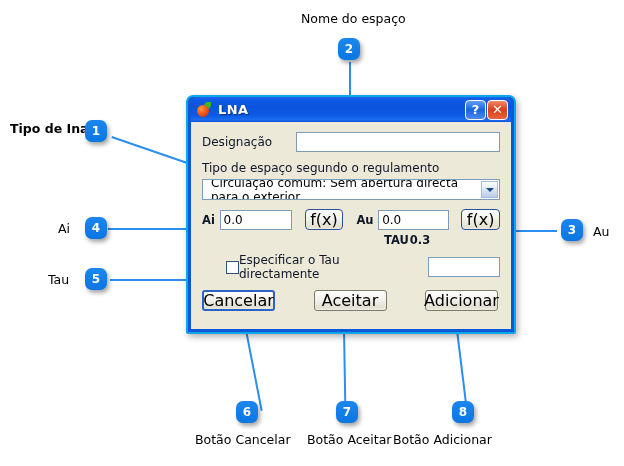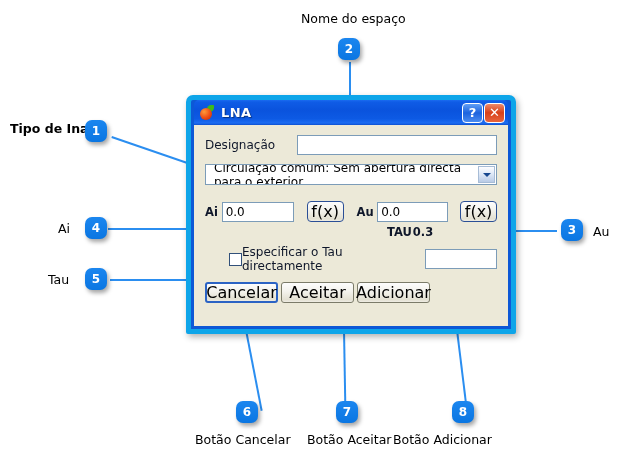--- a/index.html
+++ b/index.html
@@ -46,21 +46,21 @@
   }
 
   
   .dialog {
     position: absolute;
     left: 186px;
     top: 95px;
     width: 330px;
     height: 239px;
     z-index: 10;
-    border: 5px solid #0ea5e9;
+    border: 2px solid #0ea5e9;
     border-radius: 7px 7px 2px 2px;
     background: #0d58d6;
     box-shadow: 2px 3px 6px rgba(0,0,0,0.30);
     box-sizing: border-box;
     padding: 0 3px 3px 3px;
   }
   .titlebar {
     height: 25px;
     border-radius: 5px 5px 0 0;
     background: linear-gradient(180deg,
@@ -271,22 +271,23 @@
     <span class="tb-btn tb-close">✕</span>
   </div>
 
   <div class="client">
 
     <div class="row" style="margin-bottom:9px;">
       <span class="lbl" style="width:96px;">Designação</span>
       <input class="txt" type="text" style="width: 208px;" value="">
     </div>
 
-
-    <div class="combo" style="width:100%; margin-bottom:16px;padding-left:8px;">
+    <div class="lbl" style="margin-bottom:4px;">Tipo de espaço segundo o regulamento</div>
+
+    <div class="combo" style="width:100%; margin-bottom:9px;padding-left:8px;">
       <span style="padding-right:20px;">Circulação comum: Sem abertura directa para o exterior</span>
       <span class="combo-arrow">
           <i></i>
         </span>
     </div>
 
     <div class="row" style="margin-bottom:3px;">
       <span class="lbl lbl-bold" style="width:21px;">Ai</span>
       <input class="txt" type="text" style="width: 72px;" value="0.0">
       <span class="btn btn-fx" style="margin-left:13px;">f(x)</span>
@@ -299,20 +300,20 @@
       <span class="lbl lbl-bold" style="margin-left:182px;">TAU</span>
       <span class="lbl lbl-bold" style="margin-left:1px;">0.3</span>
     </div>
 
     <div class="row" style="margin-bottom:9px;">
       <span class="chk-box" style="margin-left:24px;"></span>
       <span class="lbl" style="margin-left:0;">Especificar o Tau directamente</span>
       <input class="txt" type="text" style="width: 72px; margin-left: 20px;" value="">
     </div>
 
-    <div class="row" style="justify-content:flex-start; gap:3px; padding-right:2px;">
+    <div class="row" style="justify-content:space-between; gap:3px; padding-right:2px;">
       <span class="btn btn-cmd btn-default">Cancelar</span>
       <span class="btn btn-cmd">Aceitar</span>
       <span class="btn btn-cmd">Adicionar</span>
     </div>
 
   </div>
 </div>
 
 </body></html>

